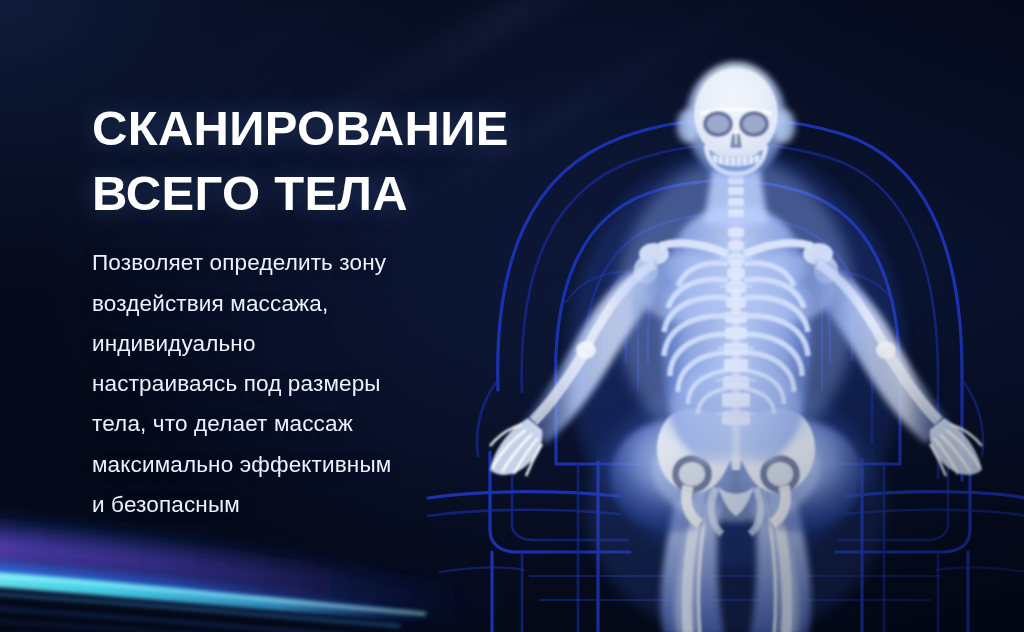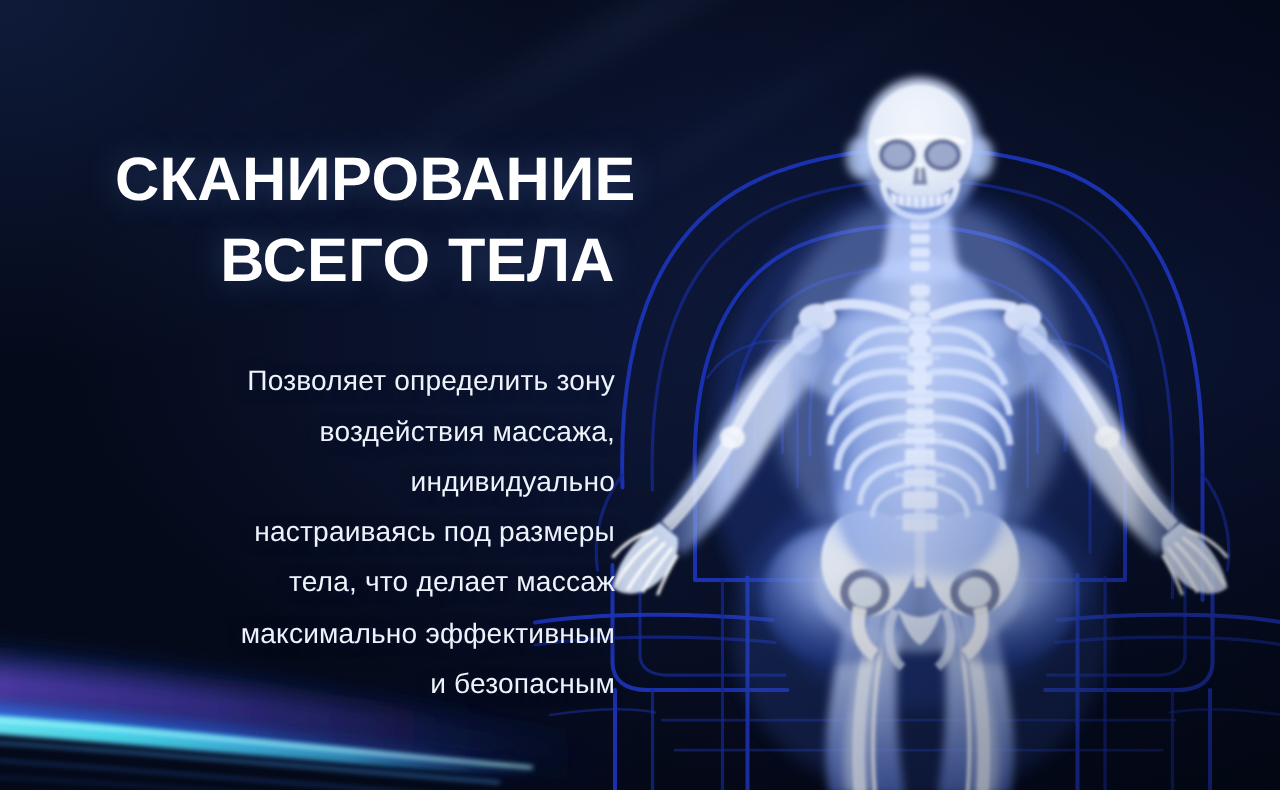--- a/index.html
+++ b/index.html
@@ -39,32 +39,32 @@
 
   
   #xray{ position:absolute; left:488px; top:58px; width:520px; height:578px; }
   #xray svg{ display:block; width:100%; height:100%; overflow:visible; }
 
   
   #wave{ position:absolute; left:-60px; bottom:-30px; width:640px; height:190px; pointer-events:none; }
   #wave svg{ display:block; width:100%; height:100%; overflow:visible; }
 
   
-  #copy{ position:absolute; left:92px; top:112px; width:400px;text-align:right; }
+  #copy{ position:absolute; left:92px; top:96px; width:400px; }
   #title{
     color:#ffffff;
     font-size:49px;
     font-weight:700;
     line-height:1.32;
     letter-spacing:.3px;
     white-space:pre-line;
     text-shadow:0 0 26px rgba(120,170,255,.28);
   }
   #body{
-    margin-top:44px;
+    margin-top:18px;
     color:#eef3fb;
     font-size:22.5px;
     font-weight:400;
     line-height:1.79;
     letter-spacing:.15px;
     white-space:pre-line;
     text-shadow:0 1px 10px rgba(10,20,50,.7);
   }
   
   .vig{ position:absolute; pointer-events:none; }

